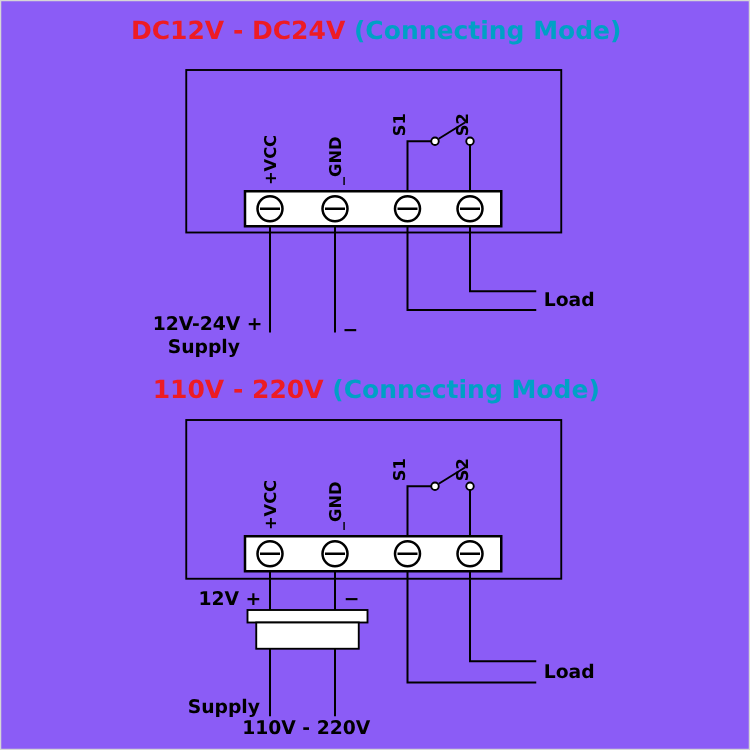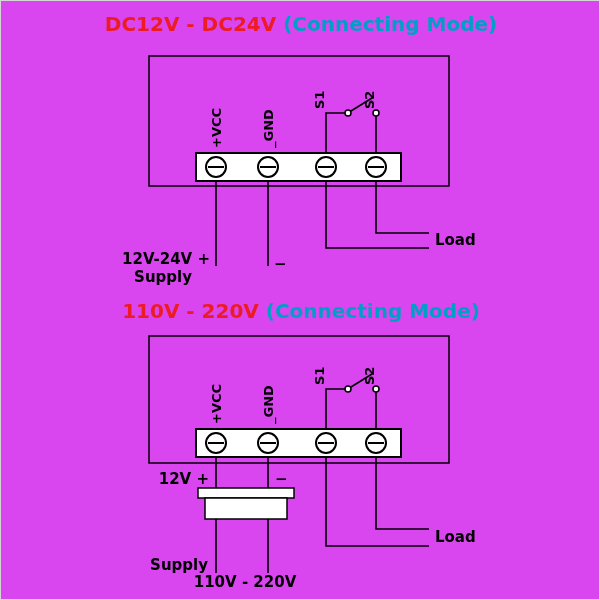--- a/index.html
+++ b/index.html
@@ -5,21 +5,21 @@
   html, body {
     margin: 0;
     padding: 0;
     background: #ffffff;
   }
   .canvas {
     width: 600px;
     height: 600px;
     box-sizing: border-box;
     border: 1px solid #d6d6d6;
-    background: #d946ef;
+    background: #8b5cf6;
     position: relative;
   }
   svg {
     display: block;
   }
   svg text {
     font-family: "DejaVu Sans", "Liberation Sans", sans-serif;
     fill: #000000;
   }
   .t-title   { font-size: 20px; font-weight: bold; }

